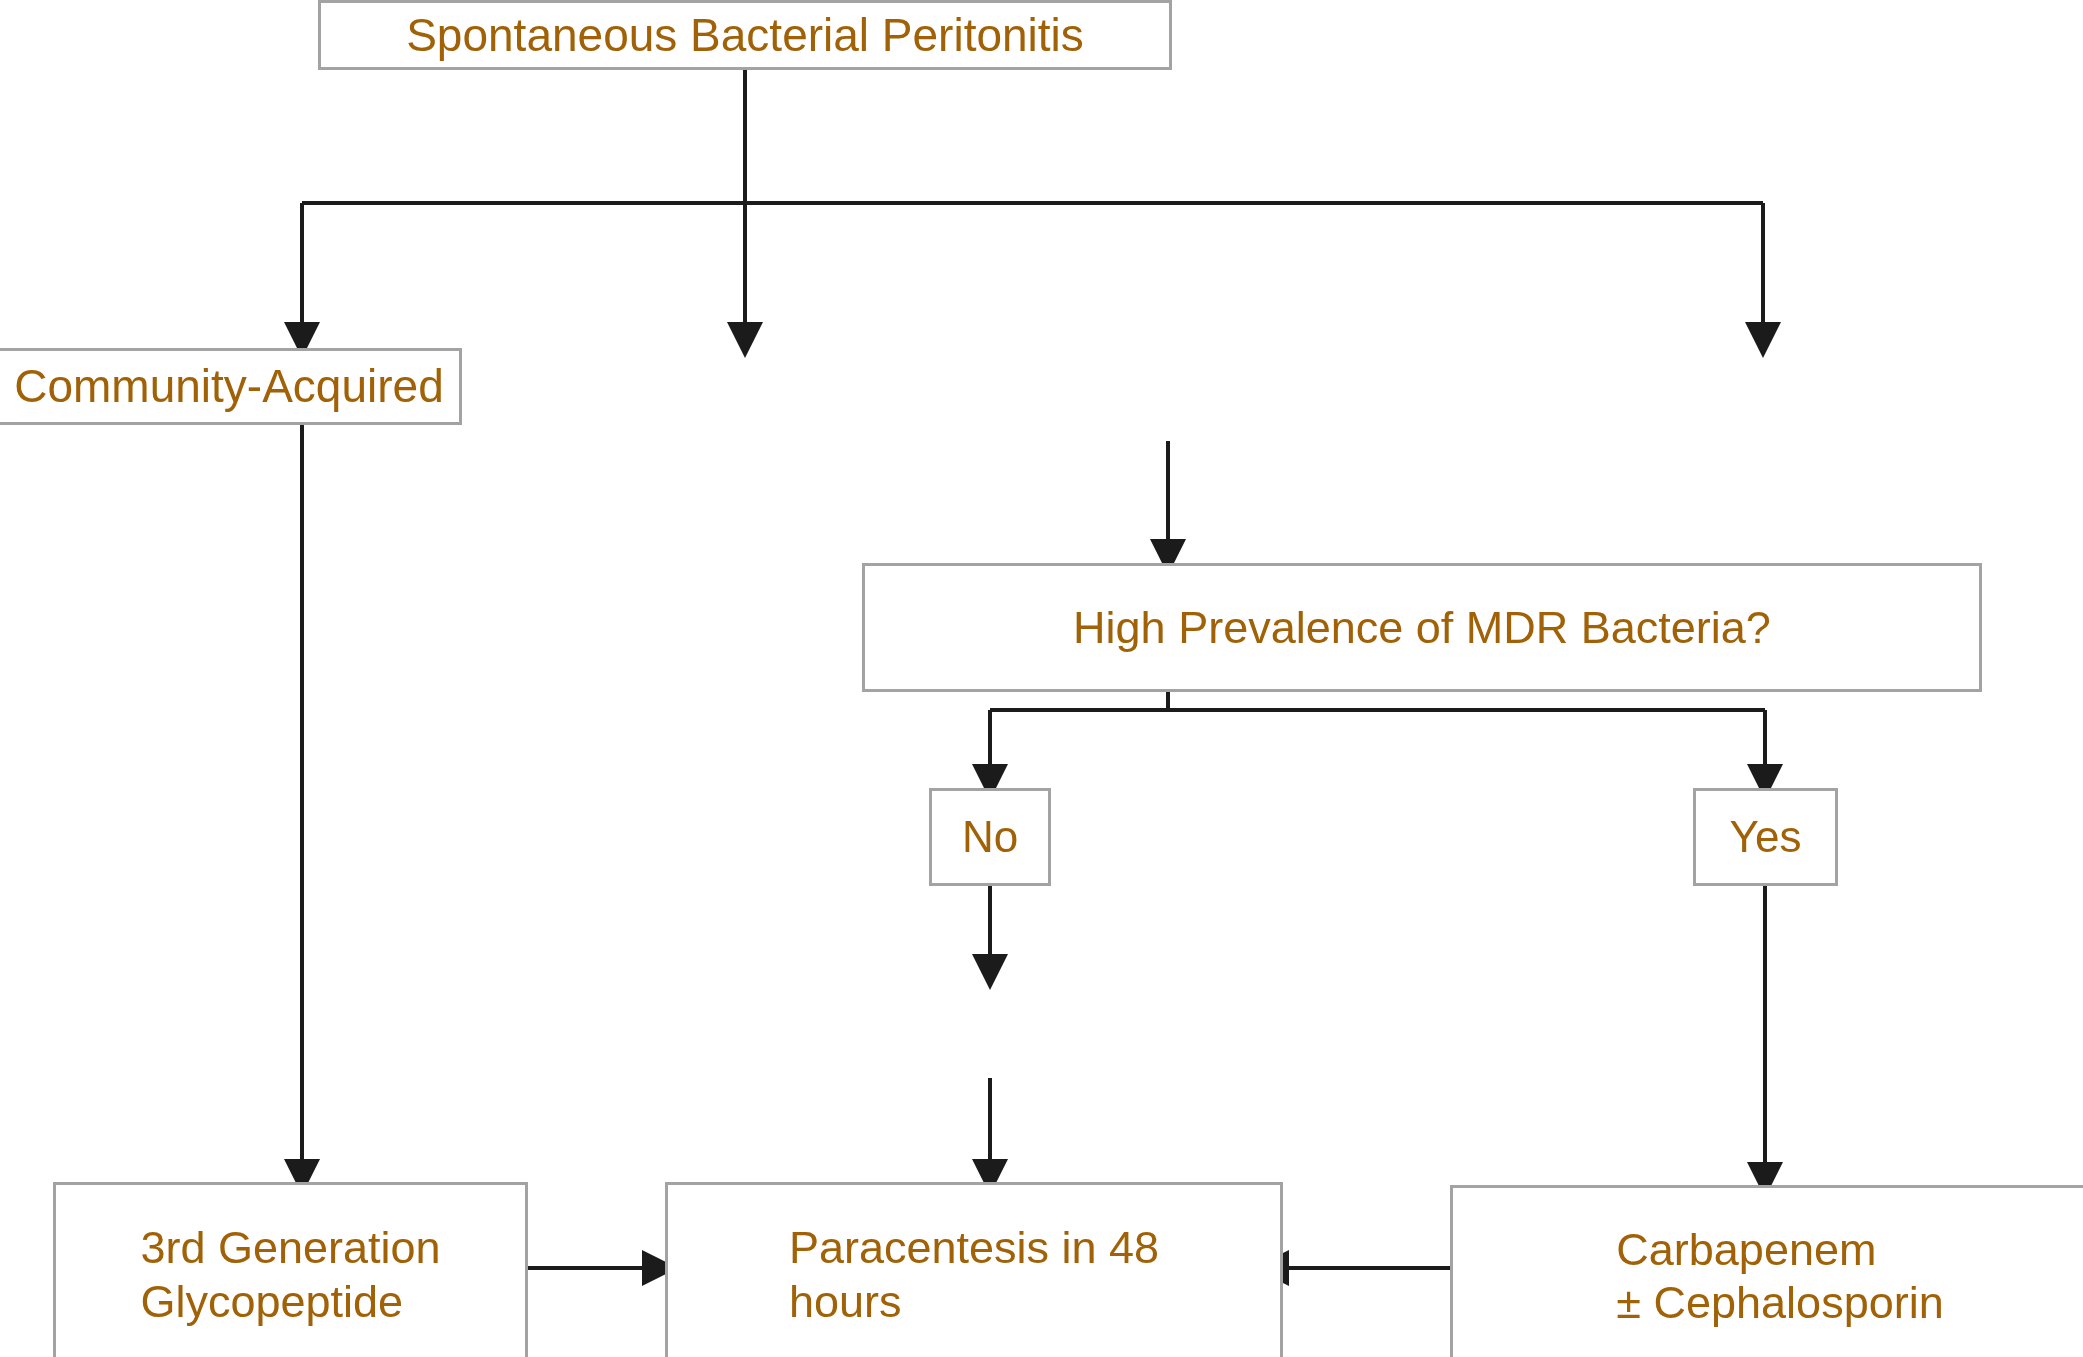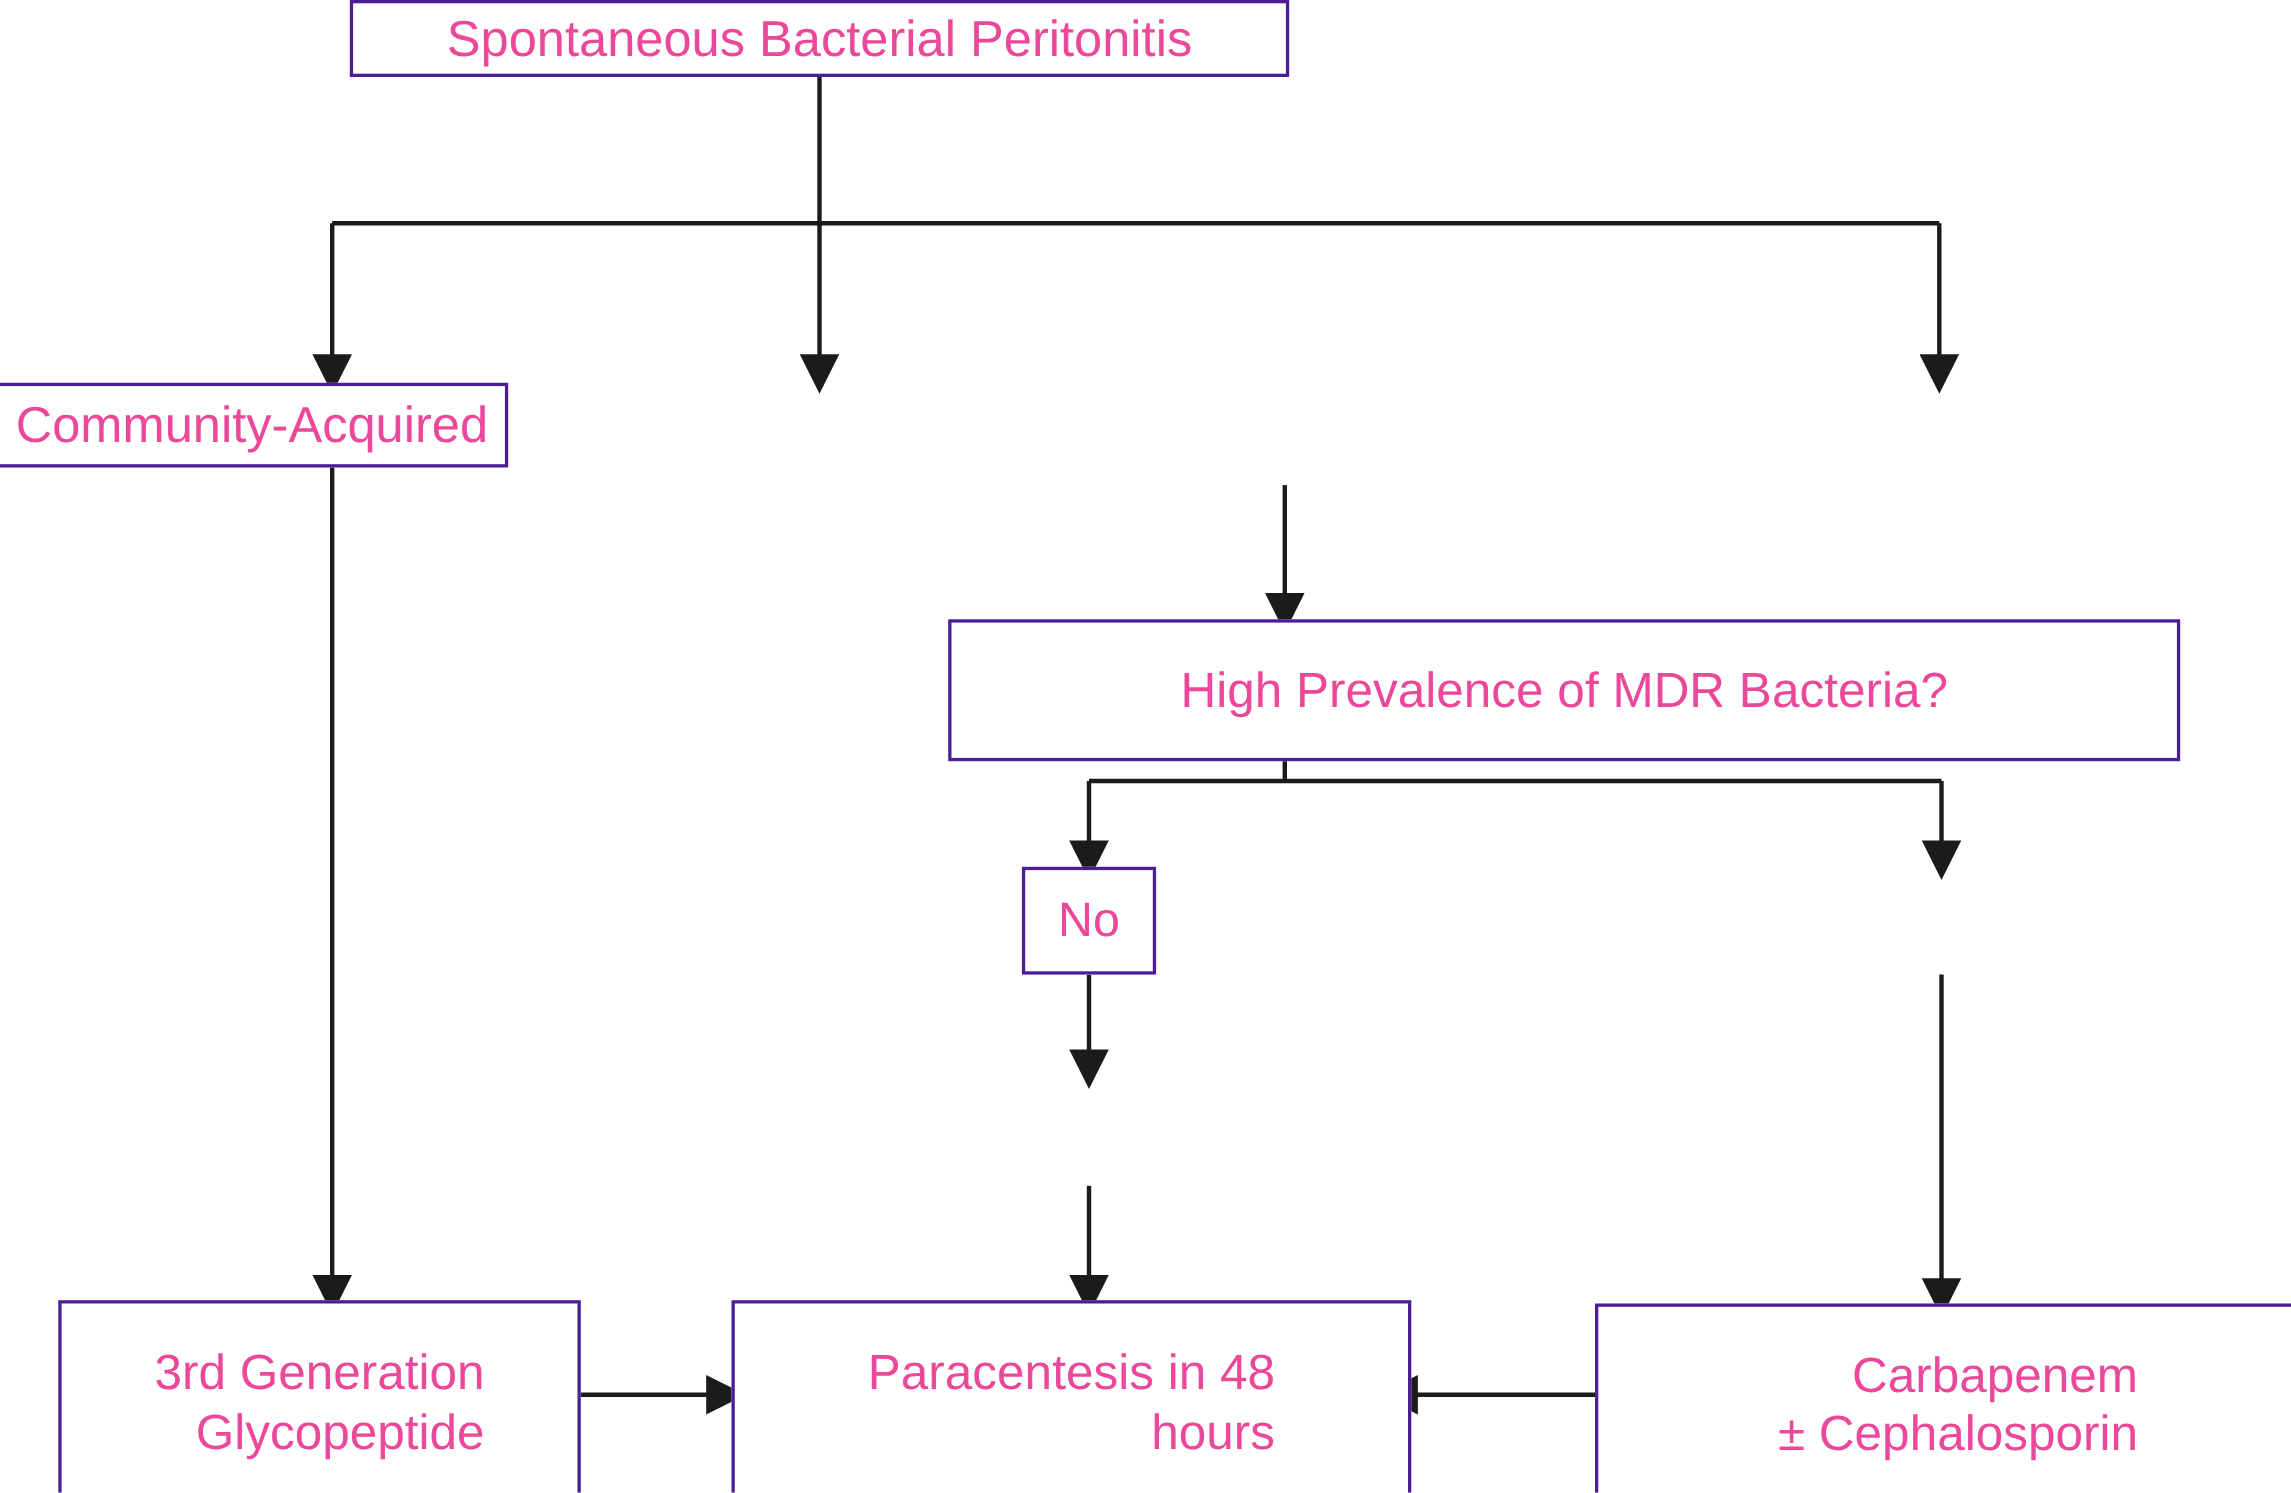--- a/index.html
+++ b/index.html
@@ -19,27 +19,27 @@
   #svg-layer {
     position: absolute;
     left: 0;
     top: 0;
     width: 2083px;
     height: 1357px;
   }
   .node {
     position: absolute;
     box-sizing: border-box;
-    border: 3px solid #4c1d95;
+    border: 3px solid #a3a3a3;
     background: #ffffff;
     display: flex;
     align-items: center;
     justify-content: center;
-    text-align: right;
-    color: #ec4899;
+    text-align: left;
+    color: #a16207;
     line-height: 1.18;
     z-index: 2;
   }
   .node-label {
     display: block;
     padding: 0 6px;
     white-space: pre-line;
   }
   .f-root       { font-size: 46px; }
   .f-big        { font-size: 46px; }
@@ -102,20 +102,23 @@
 
 
   <div class="node f-mid" style="left:862px; top:563px; width:1120px; height:129px;">
     <span class="node-label">High Prevalence of MDR Bacteria?</span>
   </div>
 
   <div class="node f-small" style="left:929px; top:788px; width:122px; height:98px;">
     <span class="node-label">No</span>
   </div>
 
+  <div class="node f-small" style="left:1693px; top:788px; width:145px; height:98px;">
+    <span class="node-label">Yes</span>
+  </div>
 
 
   <div class="node f-bottom" style="left:53px; top:1182px; width:475px; height:185px;">
     <span class="node-label">3rd Generation
 Glycopeptide</span>
   </div>
 
   <div class="node f-bottom" style="left:665px; top:1182px; width:618px; height:185px;">
     <span class="node-label">Paracentesis in 48
 hours</span>

